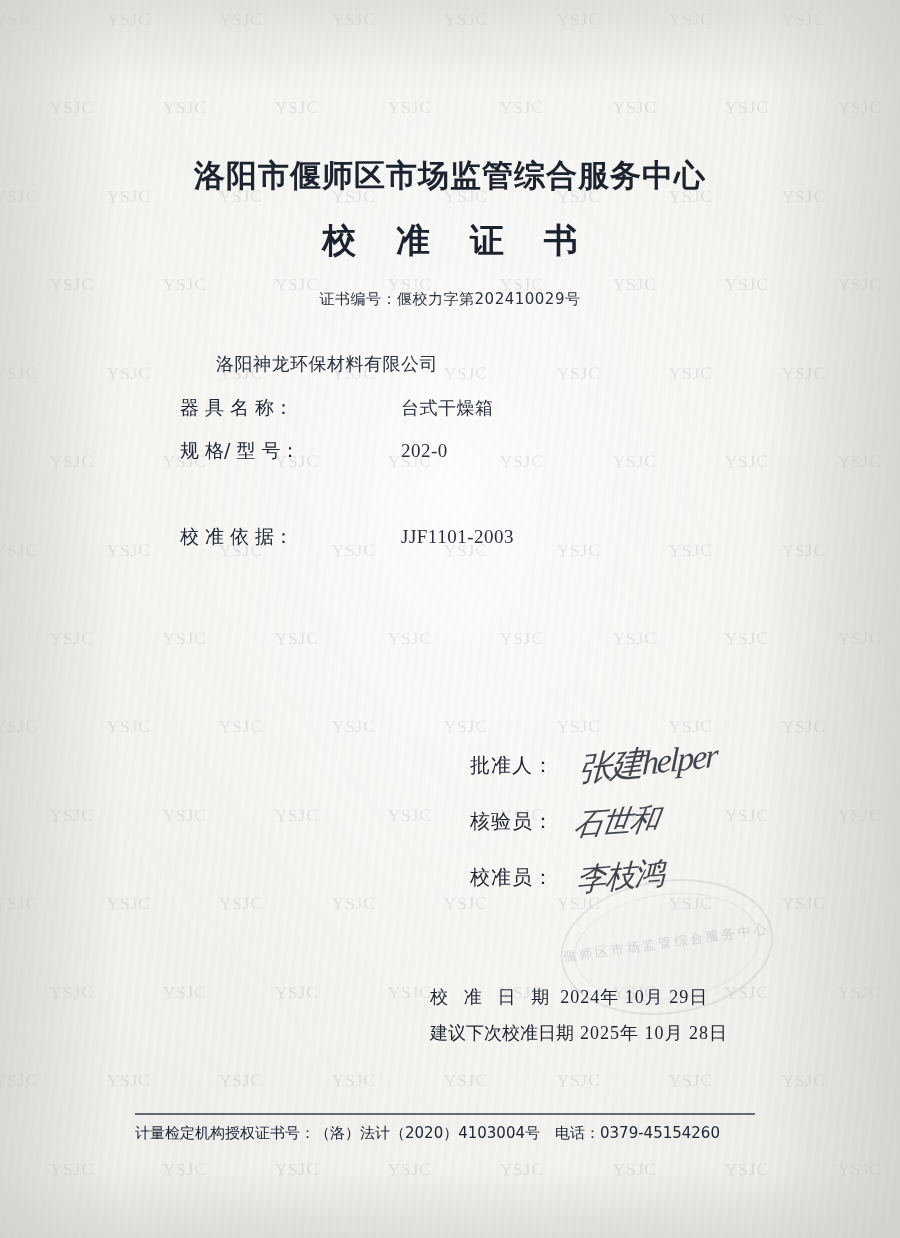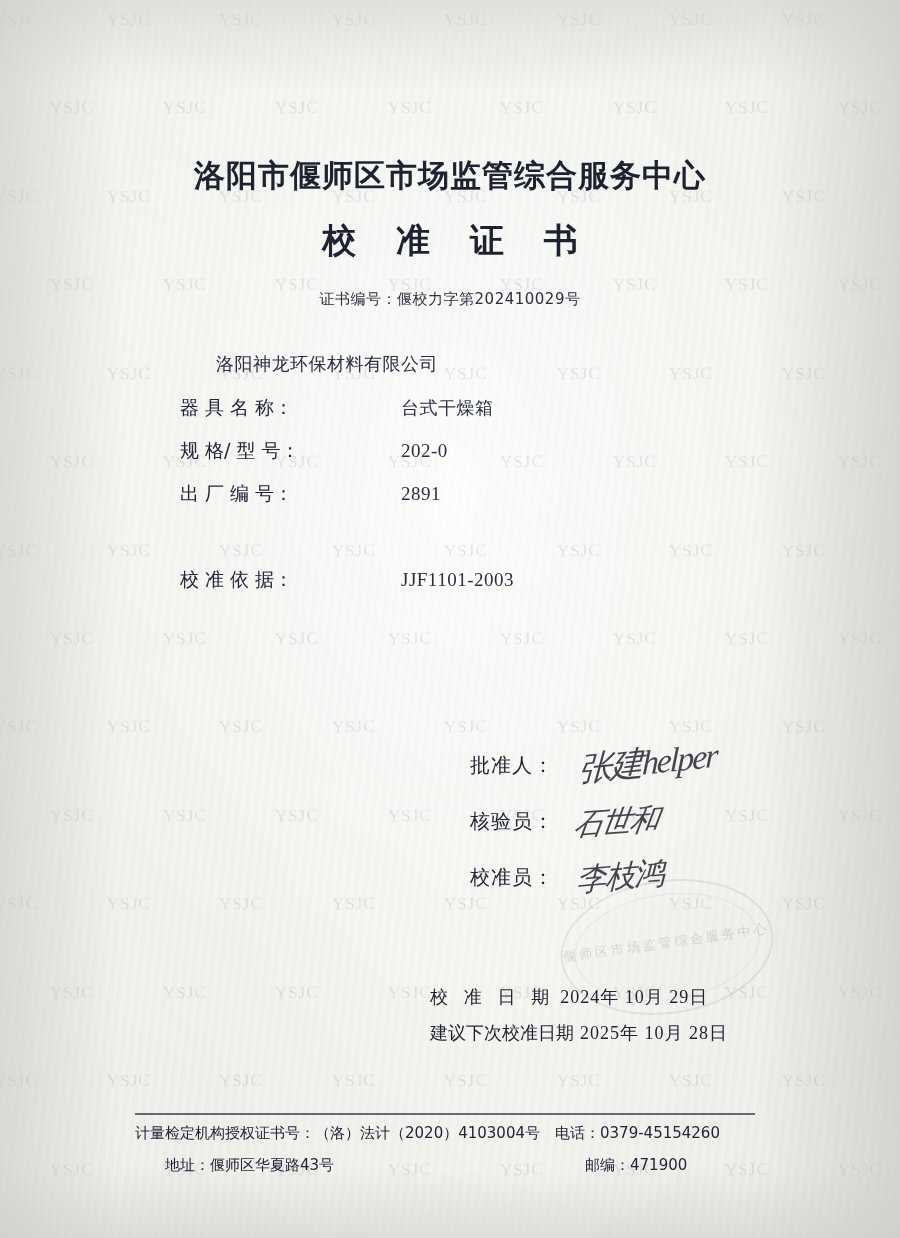--- a/index.html
+++ b/index.html
@@ -397,24 +397,20 @@
       </div>
       <div class="field-row">
         <div class="field-label">器 具 名 称：</div>
         <div class="field-value cn">台式干燥箱</div>
       </div>
       <div class="field-row">
         <div class="field-label">规 格/ 型 号：</div>
         <div class="field-value">202-0</div>
       </div>
       <div class="field-row">
-        <div class="field-label">出 厂 编 号：</div>
-        <div class="field-value">2891</div>
-      </div>
-      <div class="field-row">
       </div>
       <div class="field-row">
         <div class="field-label">校 准 依 据：</div>
         <div class="field-value">JJF1101-2003</div>
       </div>
     </div>
 
     <div class="signatures">
       <div class="sig-row">
         <span class="sig-label">批准人：</span>
@@ -444,20 +440,16 @@
         <span class="date-value">2025年 10月 28日</span>
       </div>
     </div>
 
     <div class="footer-rule"></div>
     <div class="footer">
       <div class="footer-row r1">
         <span class="footer-left">计量检定机构授权证书号：（洛）法计（2020）4103004号</span>
         <span class="footer-right">电话：0379-45154260</span>
       </div>
-      <div class="footer-row r2">
-        <span class="footer-left">地址：偃师区华夏路43号</span>
-        <span class="footer-right">邮编：471900</span>
-      </div>
     </div>
 
   </div>
 </div>
 
 </body></html>

